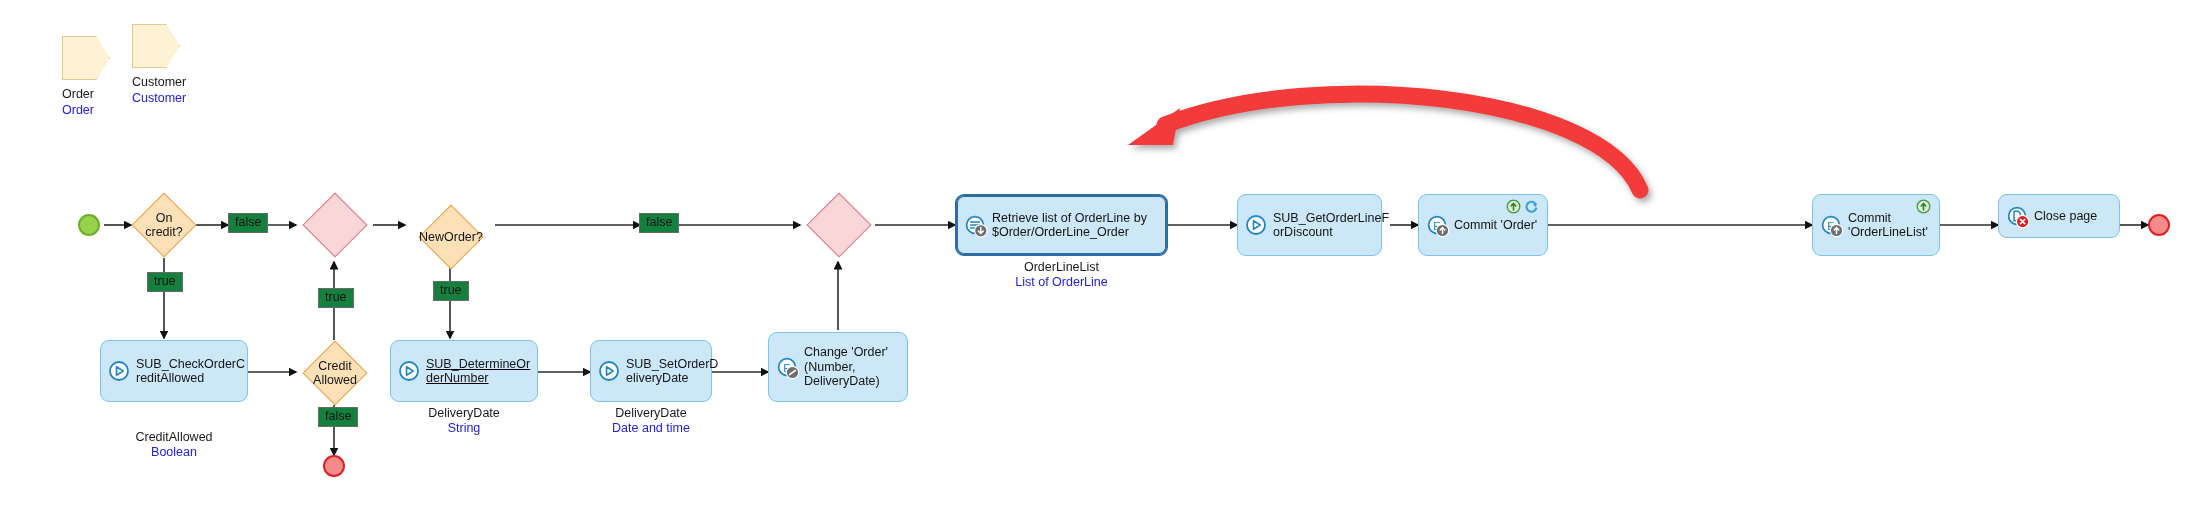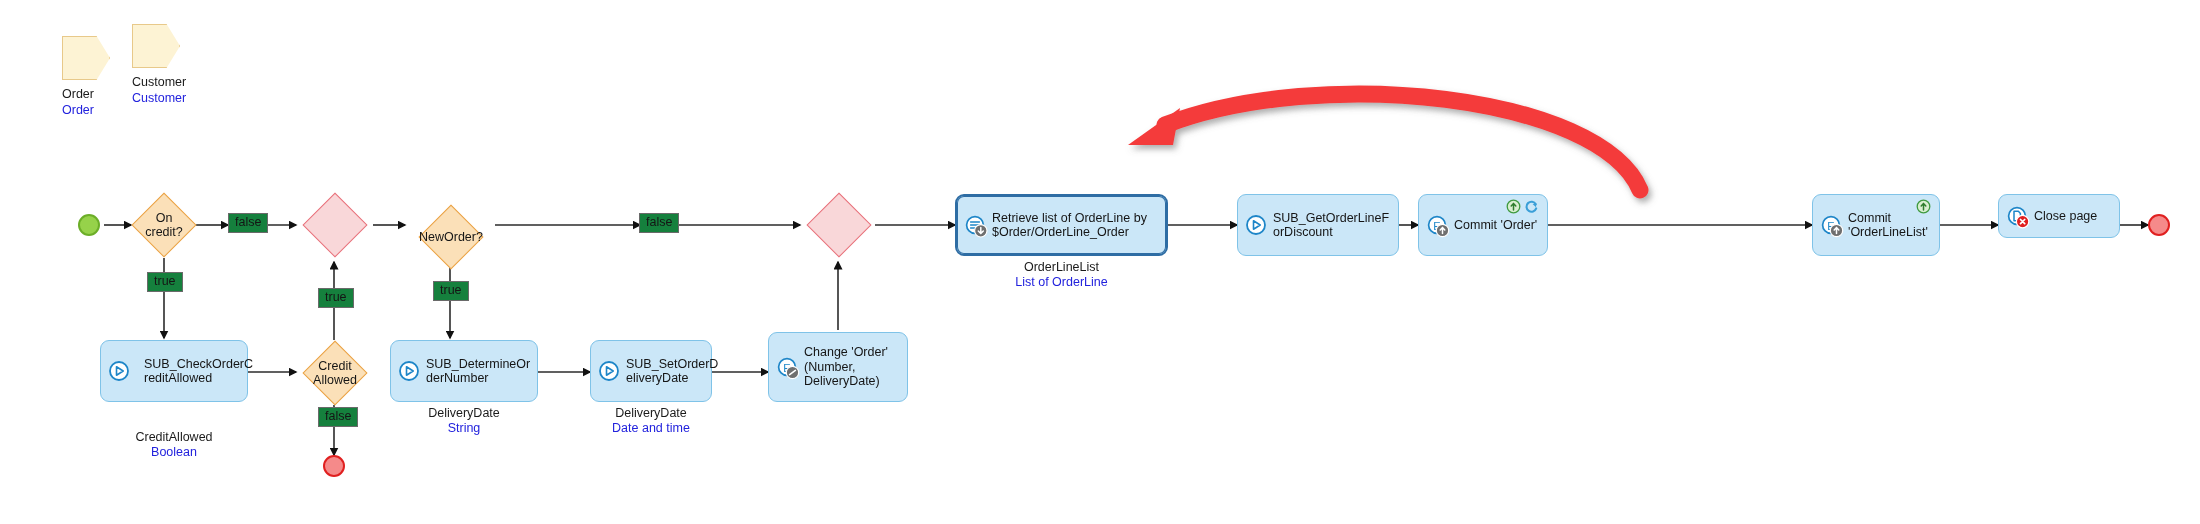--- a/index.html
+++ b/index.html
@@ -189,21 +189,21 @@
     <div class="diamond orange" style="position:absolute; left:23px; top:10px; width:46px; height:46px;"></div>
     <div class="diamond-text">NewOrder?</div>
   </div>
   <div class="flow-label" style="left:639px; top:213px;">false</div>
   <div class="flow-label" style="left:433px; top:281px;">true</div>
 
   <div class="diamond-wrap" style="left:800px; top:192px; width:78px; height:66px;">
     <div class="diamond red" style="position:absolute; left:16px; top:10px; width:46px; height:46px;"></div>
   </div>
 
-  <div class="node activity" style="left:100px; top:340px; width:148px; height:62px;gap:8px;">
+  <div class="node activity" style="left:100px; top:340px; width:148px; height:62px;">
     <span class="act-icon">
       <svg width="22" height="22" viewBox="0 0 22 22" xmlns="http://www.w3.org/2000/svg">
         <circle cx="11" cy="11" r="9" fill="#ffffff" stroke="#1e86c8" stroke-width="1.8"></circle>
         <path d="M8.5,6.8 L15.2,11 L8.5,15.2 z" fill="none" stroke="#1e86c8" stroke-width="1.6" stroke-linejoin="round"></path>
       </svg>
     </span>
     <span class="act-label">SUB_CheckOrderC
 reditAllowed</span>
   </div>
   <div class="caption" style="left:100px; top:388px; width:148px;margin-top:42px;">
@@ -214,21 +214,21 @@
   <div class="diamond-wrap" style="left:296px; top:339px; width:78px; height:68px;">
     <div class="diamond orange" style="position:absolute; left:16px; top:11px; width:46px; height:46px;"></div>
     <div class="diamond-text">Credit
 Allowed</div>
   </div>
   <div class="flow-label" style="left:318px; top:407px;">false</div>
   <div class="flow-label" style="left:318px; top:288px;">true</div>
 
   <div class="node end-circle" style="left:323px; top:455px;"></div>
 
-  <div class="node activity" style="left:390px; top:340px; width:148px; height:62px;">
+  <div class="node activity" style="left:390px; top:340px; width:148px; height:62px;text-decoration:underline;">
     <span class="act-icon">
       <svg width="22" height="22" viewBox="0 0 22 22" xmlns="http://www.w3.org/2000/svg">
         <circle cx="11" cy="11" r="9" fill="#ffffff" stroke="#1e86c8" stroke-width="1.8"></circle>
         <path d="M8.5,6.8 L15.2,11 L8.5,15.2 z" fill="none" stroke="#1e86c8" stroke-width="1.6" stroke-linejoin="round"></path>
       </svg>
     </span>
     <span class="act-label">SUB_DetermineOr
 derNumber</span>
   </div>
   <div class="caption" style="left:390px; top:406px; width:148px;">
@@ -275,21 +275,21 @@
       </svg>
     </span>
     <span class="act-label">Retrieve list of OrderLine by
 $Order/OrderLine_Order</span>
   </div>
   <div class="caption" style="left:955px; top:260px; width:213px;">
     <div class="cap-name">OrderLineList</div>
     <div class="cap-type">List of OrderLine</div>
   </div>
 
-  <div class="node activity" style="left:1237px; top:194px; width:162px; height:62px;">
+  <div class="node activity" style="left:1237px; top:194px; width:145px; height:62px;">
     <span class="act-icon">
       <svg width="22" height="22" viewBox="0 0 22 22" xmlns="http://www.w3.org/2000/svg">
         <circle cx="11" cy="11" r="9" fill="#ffffff" stroke="#1e86c8" stroke-width="1.8"></circle>
         <path d="M8.5,6.8 L15.2,11 L8.5,15.2 z" fill="none" stroke="#1e86c8" stroke-width="1.6" stroke-linejoin="round"></path>
       </svg>
     </span>
     <span class="act-label">SUB_GetOrderLineF
 orDiscount</span>
   </div>
 

